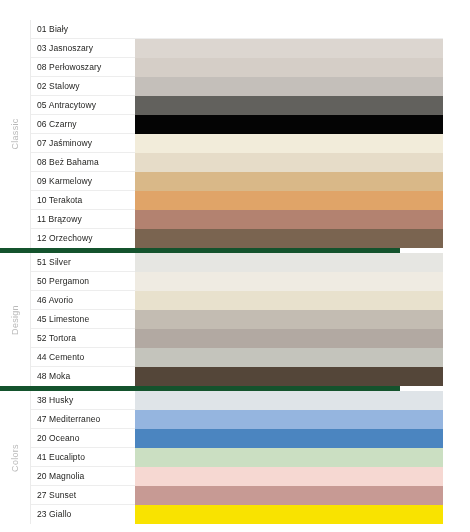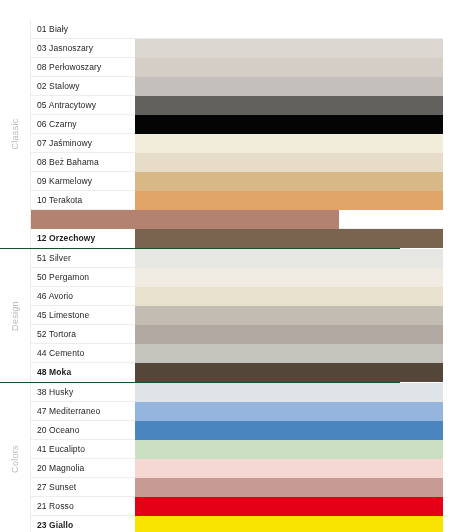--- a/index.html
+++ b/index.html
@@ -19,21 +19,21 @@
     height: 532px;
     background: #ffffff;
     box-sizing: border-box;
     margin-top: 20px;
   }
   .group-block {
     position: relative;
     display: flex;
     flex-direction: row;
     align-items: stretch;
-    border-top: 1px solid #14532d;
+    border-top: 5px solid #14532d;
   }
   .group-block.first {
     border-top: none;
   }
   .group-label-cell {
     width: 30px;
     min-width: 30px;
     position: relative;
     border-right: 1px solid #ebebeb;
   }
@@ -57,21 +57,20 @@
     position: relative;
     height: 19px;
     display: flex;
     flex-direction: row;
     align-items: center;
     border-bottom: 1px solid #ededed;
     box-sizing: border-box;
   }
   .color-row:last-child {
     border-bottom: none;
-    font-weight: bold;
   }
   .row-name {
     width: 104px;
     min-width: 104px;
     padding-left: 6px;
     box-sizing: border-box;
     font-size: 8.5px;
     color: #1d1d1b;
     white-space: nowrap;
     overflow: hidden;
@@ -166,20 +165,21 @@
               <div class="swatch" style="background: rgb(217, 184, 136);"></div>
             </div>
           </div>
           <div class="color-row">
             <div class="row-name">10 Terakota</div>
             <div class="swatch-wrap">
               <div class="swatch" style="background: rgb(224, 164, 104);"></div>
             </div>
           </div>
           <div class="color-row">
+            <div class="row-name">11 Brązowy</div>
             <div class="swatch-wrap">
               <div class="swatch" style="background: rgb(179, 130, 112);"></div>
             </div>
           </div>
           <div class="color-row">
             <div class="row-name">12 Orzechowy</div>
             <div class="swatch-wrap">
               <div class="swatch" style="background: rgb(122, 100, 80);"></div>
             </div>
           </div>
@@ -266,26 +266,20 @@
           <div class="color-row">
             <div class="row-name">20 Magnolia</div>
             <div class="swatch-wrap">
               <div class="swatch" style="background: rgb(246, 216, 210);"></div>
             </div>
           </div>
           <div class="color-row">
             <div class="row-name">27 Sunset</div>
             <div class="swatch-wrap">
               <div class="swatch" style="background: rgb(199, 154, 148);"></div>
-            </div>
-          </div>
-          <div class="color-row">
-            <div class="row-name">21 Rosso</div>
-            <div class="swatch-wrap">
-              <div class="swatch" style="background: rgb(227, 0, 22);"></div>
             </div>
           </div>
           <div class="color-row">
             <div class="row-name">23 Giallo</div>
             <div class="swatch-wrap">
               <div class="swatch" style="background: rgb(249, 227, 0);"></div>
             </div>
           </div>
         </div>
       </div>

